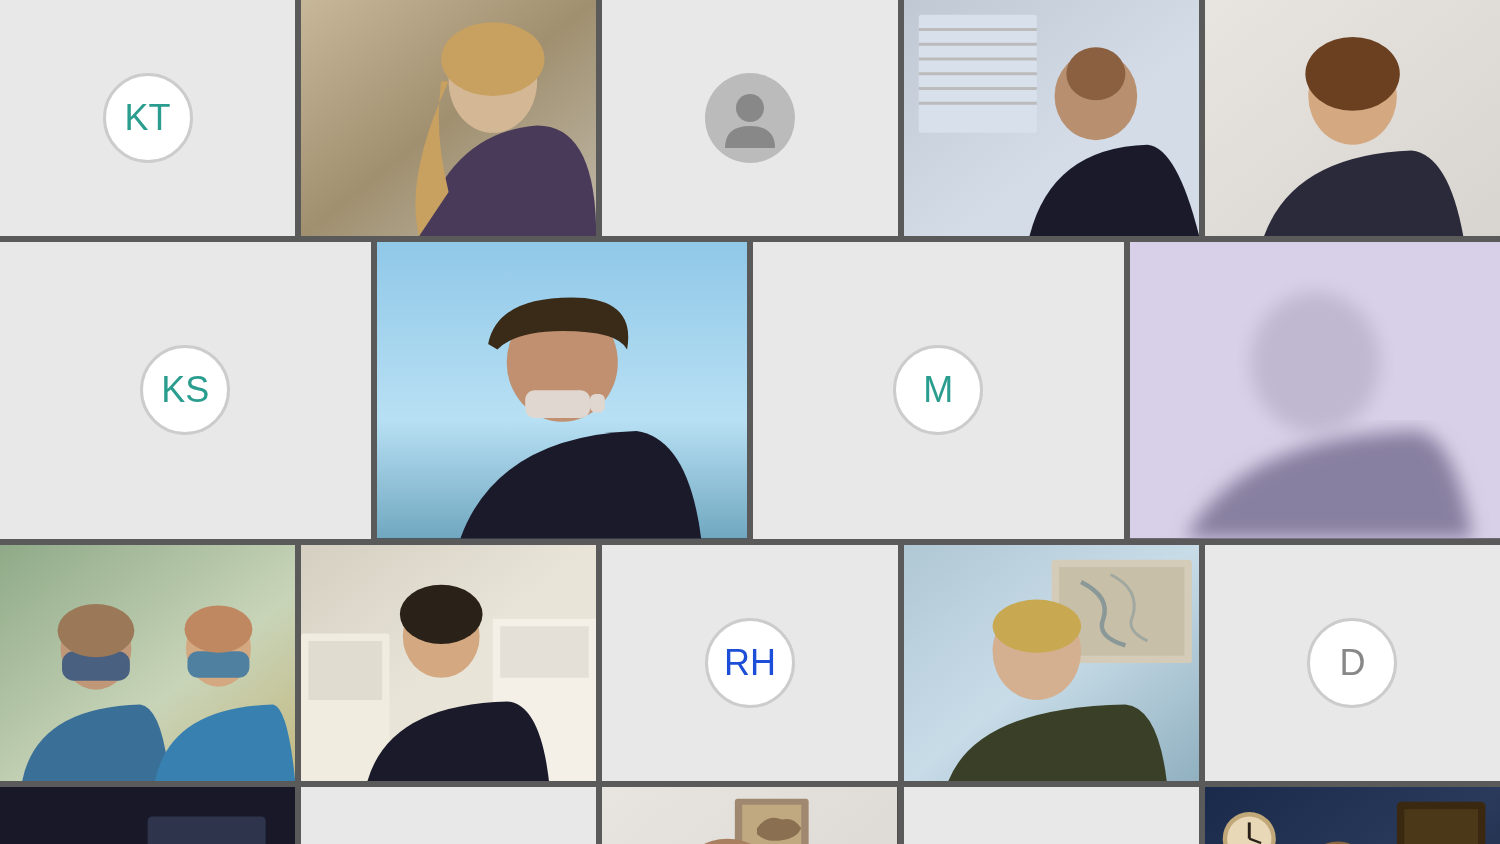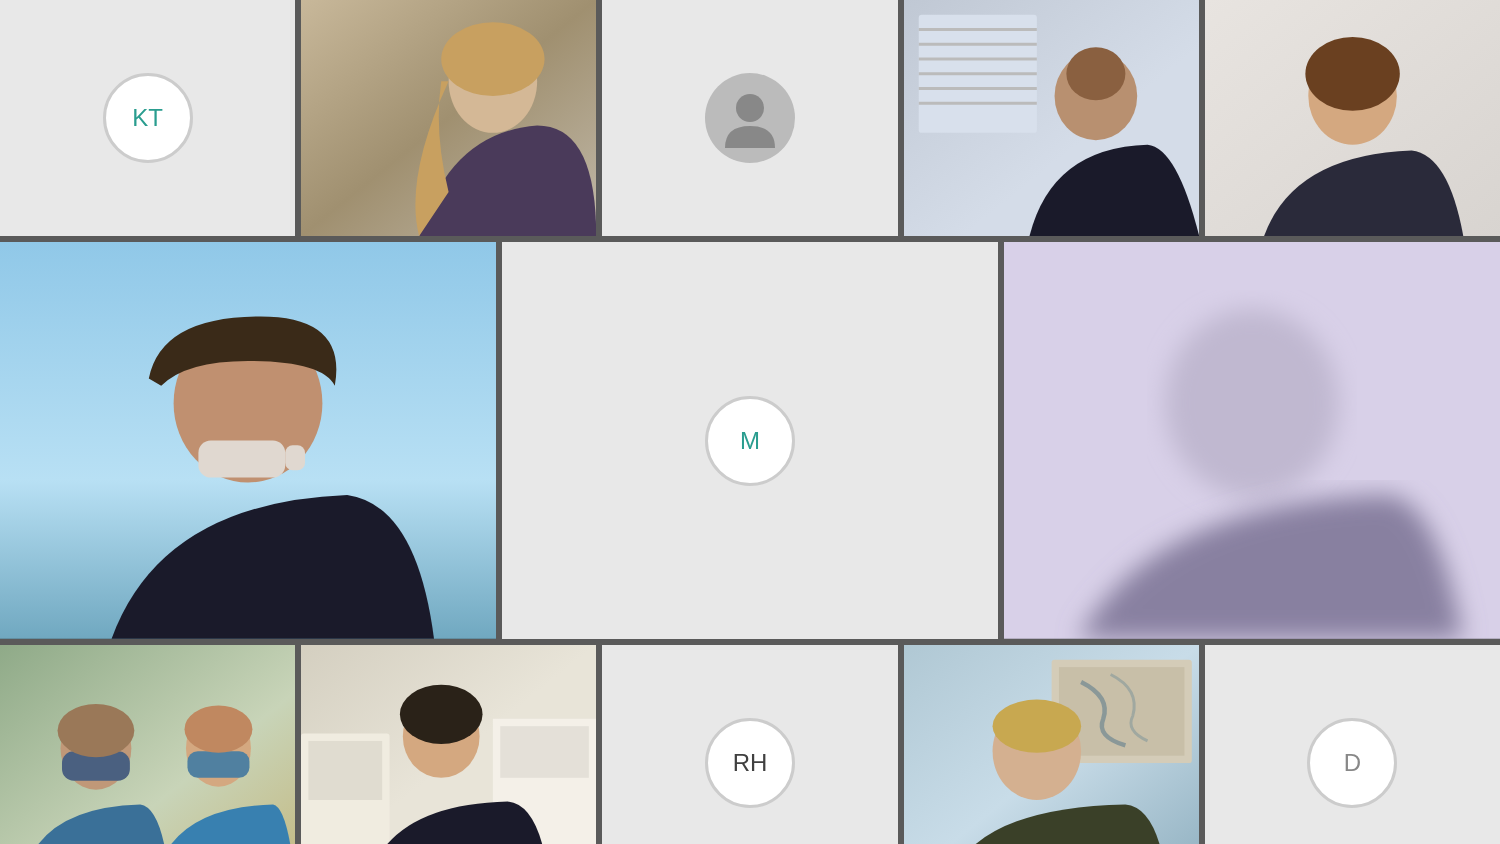--- a/index.html
+++ b/index.html
@@ -37,25 +37,25 @@
       background: #2a2a2a;
     }
     .avatar-circle {
       width: 90px;
       height: 90px;
       border-radius: 50%;
       background: white;
       display: flex;
       align-items: center;
       justify-content: center;
-      font-size: 24px;
+      font-size: 36px;
       font-weight: 300;
     }
     .avatar-circle.teal { color: #2a9d8f; border: 3px solid #ccc; background: white; }
-    .avatar-circle.orange { color: #404040; border: 3px solid #ccc; background: white; }
+    .avatar-circle.orange { color: #1d4ed8; border: 3px solid #ccc; background: white; }
     .avatar-circle.gray { color: #888; border: 3px solid #ccc; background: white; }
     
     .generic-avatar {
       width: 90px;
       height: 90px;
       border-radius: 50%;
       background: #bbb;
       display: flex;
       align-items: center;
       justify-content: center;
@@ -139,20 +139,23 @@
         </defs>
         <rect width="200" height="160" fill="url(#bgyw)"></rect>
         <ellipse cx="100" cy="65" rx="30" ry="33" fill="#d4a880"></ellipse>
         <path d="M40 160 Q60 105 140 102 Q165 105 175 160Z" fill="#2a2a3a"></path>
         <ellipse cx="100" cy="50" rx="32" ry="25" fill="#6a4020"></ellipse>
       </svg>
     </div>
   </div>
 
   <div class="row">
+    <div class="cell">
+      <div class="avatar-circle teal">KS</div>
+    </div>
     <div class="cell video">
       <svg viewBox="0 0 200 160" width="100%" height="100%" preserveAspectRatio="xMidYMid slice">
         <defs>
           <linearGradient id="bgw2sky" x1="0" y1="0" x2="0" y2="1">
             <stop offset="0%" stop-color="#90c8e8"></stop>
             <stop offset="60%" stop-color="#b8e0f4"></stop>
             <stop offset="100%" stop-color="#70a8c0"></stop>
           </linearGradient>
         </defs>
         <rect width="200" height="160" fill="url(#bgw2sky)"></rect>

